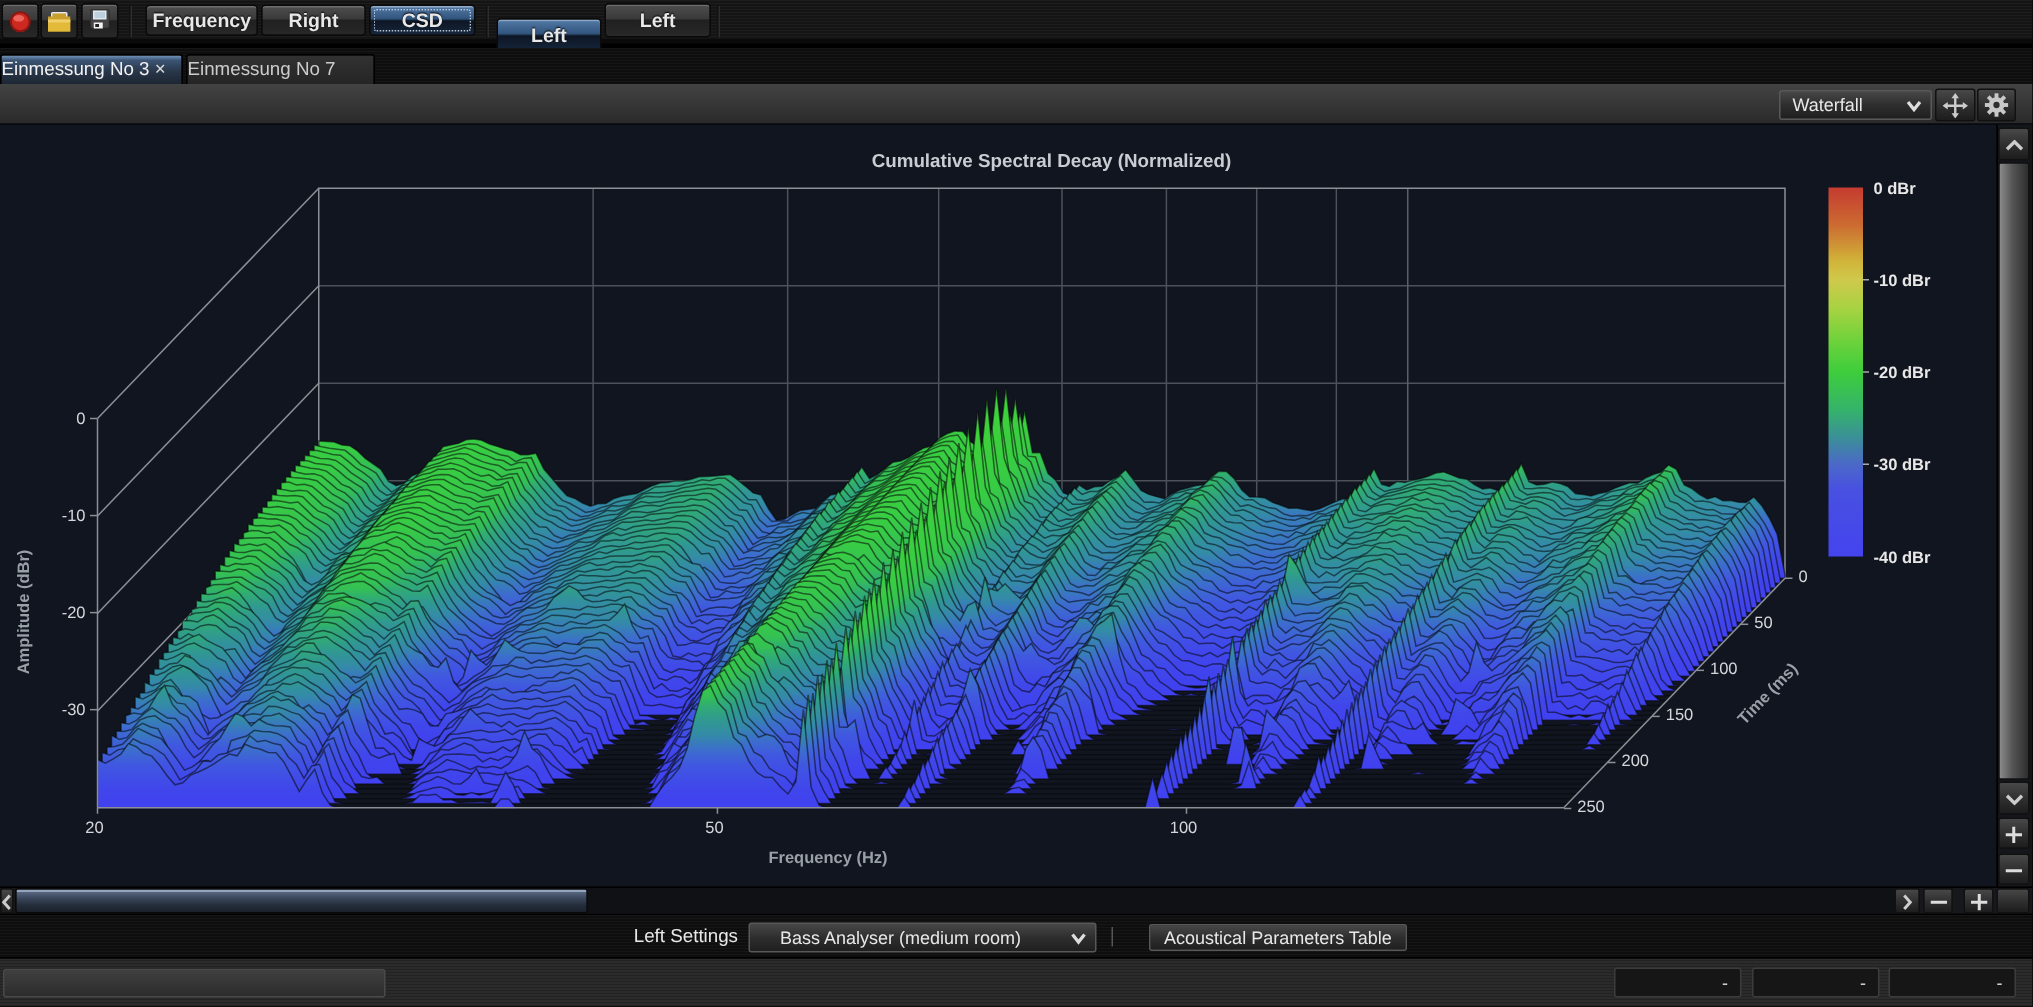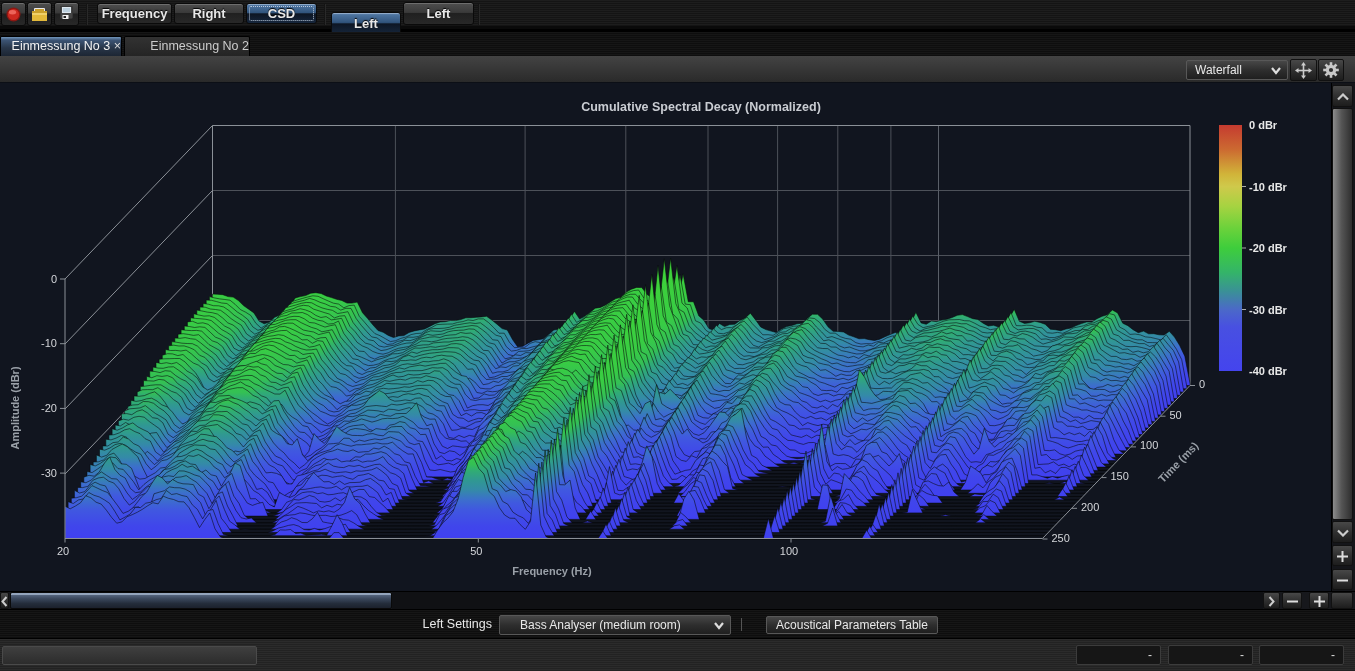--- a/index.html
+++ b/index.html
@@ -8,21 +8,21 @@
 .stripes2{background:repeating-linear-gradient(to bottom,#161616 0 1px,#0e0e0e 1px 2px)}
 .stripes3{background:repeating-linear-gradient(to bottom,#2b2b2b 0 1px,#222 1px 2px)}
 .btn{position:absolute;border-radius:3px;border:1px solid #0a0a0a;
  background:linear-gradient(to bottom,#4e4e4e 0%,#3a3a3a 45%,#202020 50%,#282828 100%);
  box-shadow:inset 0 1px 0 rgba(255,255,255,.18);color:#e8e8e8;font-weight:bold;
  font-size:13px;text-align:center;text-shadow:0 -1px 1px #000}
 .bsel{background:linear-gradient(to bottom,#8aa7c9 0%,#4d74a0 8%,#31547c 45%,#0d1624 52%,#16263c 100%)}
 .ic{position:absolute}
 .sep{position:absolute;width:2px;background:linear-gradient(to right,#0a0a0a,#333)}
 .tab{position:absolute;height:28px;border:1px solid #000;border-bottom:none;
- border-radius:2px 2px 0 0;font-size:12.5px;color:#ccc;text-align:right;
+ border-radius:2px 2px 0 0;font-size:12.5px;color:#ccc;text-align:left;
  background:linear-gradient(to bottom,#323232,#1f1f1f);line-height:19px}
 .tabsel{background:linear-gradient(to bottom,#7296bc 0,#3c5474 12%,#283649 40%,#171e29 85%,#141a23 100%);color:#f2f2f2}
 .ddown{position:absolute;border:1px solid #585858;border-radius:2px;
  background:linear-gradient(to bottom,#474747,#2e2e2e 50%,#1f1f1f);color:#e8e8e8;font-size:12px}
 .sbtn{position:absolute;border:1px solid #111;border-radius:2px;
  background:linear-gradient(to bottom,#484848,#303030 50%,#1d1d1d);color:#ccc;text-align:center}
 </style></head><body>
 
 <div class="abs stripes" style="left:0;top:0;width:1355px;height:29px;border-bottom:3px solid #0a0a0a"></div>
 <div class="btn" style="left:0.5px;top:2px;width:25px;height:24px"></div>
@@ -52,21 +52,21 @@
 <div class="sep" style="left:86px;top:4px;height:21px"></div>
 <div class="btn" style="left:97px;top:3px;width:75px;height:21px;line-height:20px">Frequency</div>
 <div class="btn" style="left:174px;top:3px;width:70px;height:21px;line-height:20px">Right</div>
 <div class="btn bsel" style="left:246px;top:3px;width:71px;height:21px;line-height:20px"><i style="position:absolute;left:2px;top:2px;right:2px;bottom:2px;border:1px dotted #b9c8da;border-radius:2px"></i>CSD</div>
 <div class="sep" style="left:324px;top:4px;height:21px"></div>
 <div class="btn bsel" style="left:331px;top:12px;width:70px;height:23px;line-height:22px">Left</div>
 <div class="btn" style="left:403px;top:2px;width:71px;height:23px;line-height:22px">Left</div>
 <div class="sep" style="left:478px;top:4px;height:21px"></div>
 <div class="abs stripes2" style="left:0;top:32px;width:1355px;height:24px"></div>
 <div class="tab tabsel" style="left:0;top:36px;width:122px">Einmessung No 3 <span style="display:inline;color:#ddd">×</span></div>
-<div class="tab" style="left:124px;top:36px;width:126px">Einmessung No 2</div>
+<div class="tab" style="left:124px;top:36px;width:126px">Einmessung No 7</div>
 <div class="abs" style="left:0;top:56px;width:1355px;height:27px;background:linear-gradient(to bottom,#434343,#2a2a2a);border-bottom:1px solid #0c0f16"></div>
 <div class="ddown" style="left:1186px;top:60px;width:102px;height:20px;line-height:18px;padding-left:8px">Waterfall<svg style="position:absolute;right:6px;top:6px" width="10" height="8">
       <path d="M1 1 L5 6 L9 1" stroke="#ddd" stroke-width="2.2" fill="none"></path>
     </svg></div>
 <div class="sbtn" style="left:1290px;top:59px;width:27px;height:22px"></div>
 <svg class="ic" style="left:1295px;top:62px" width="17" height="17">
 <g stroke="#ccc" stroke-width="1.6">
       <line x1="8.5" y1="2" x2="8.5" y2="15"></line>
       <line x1="2" y1="8.5" x2="15" y2="8.5"></line>
     </g>

